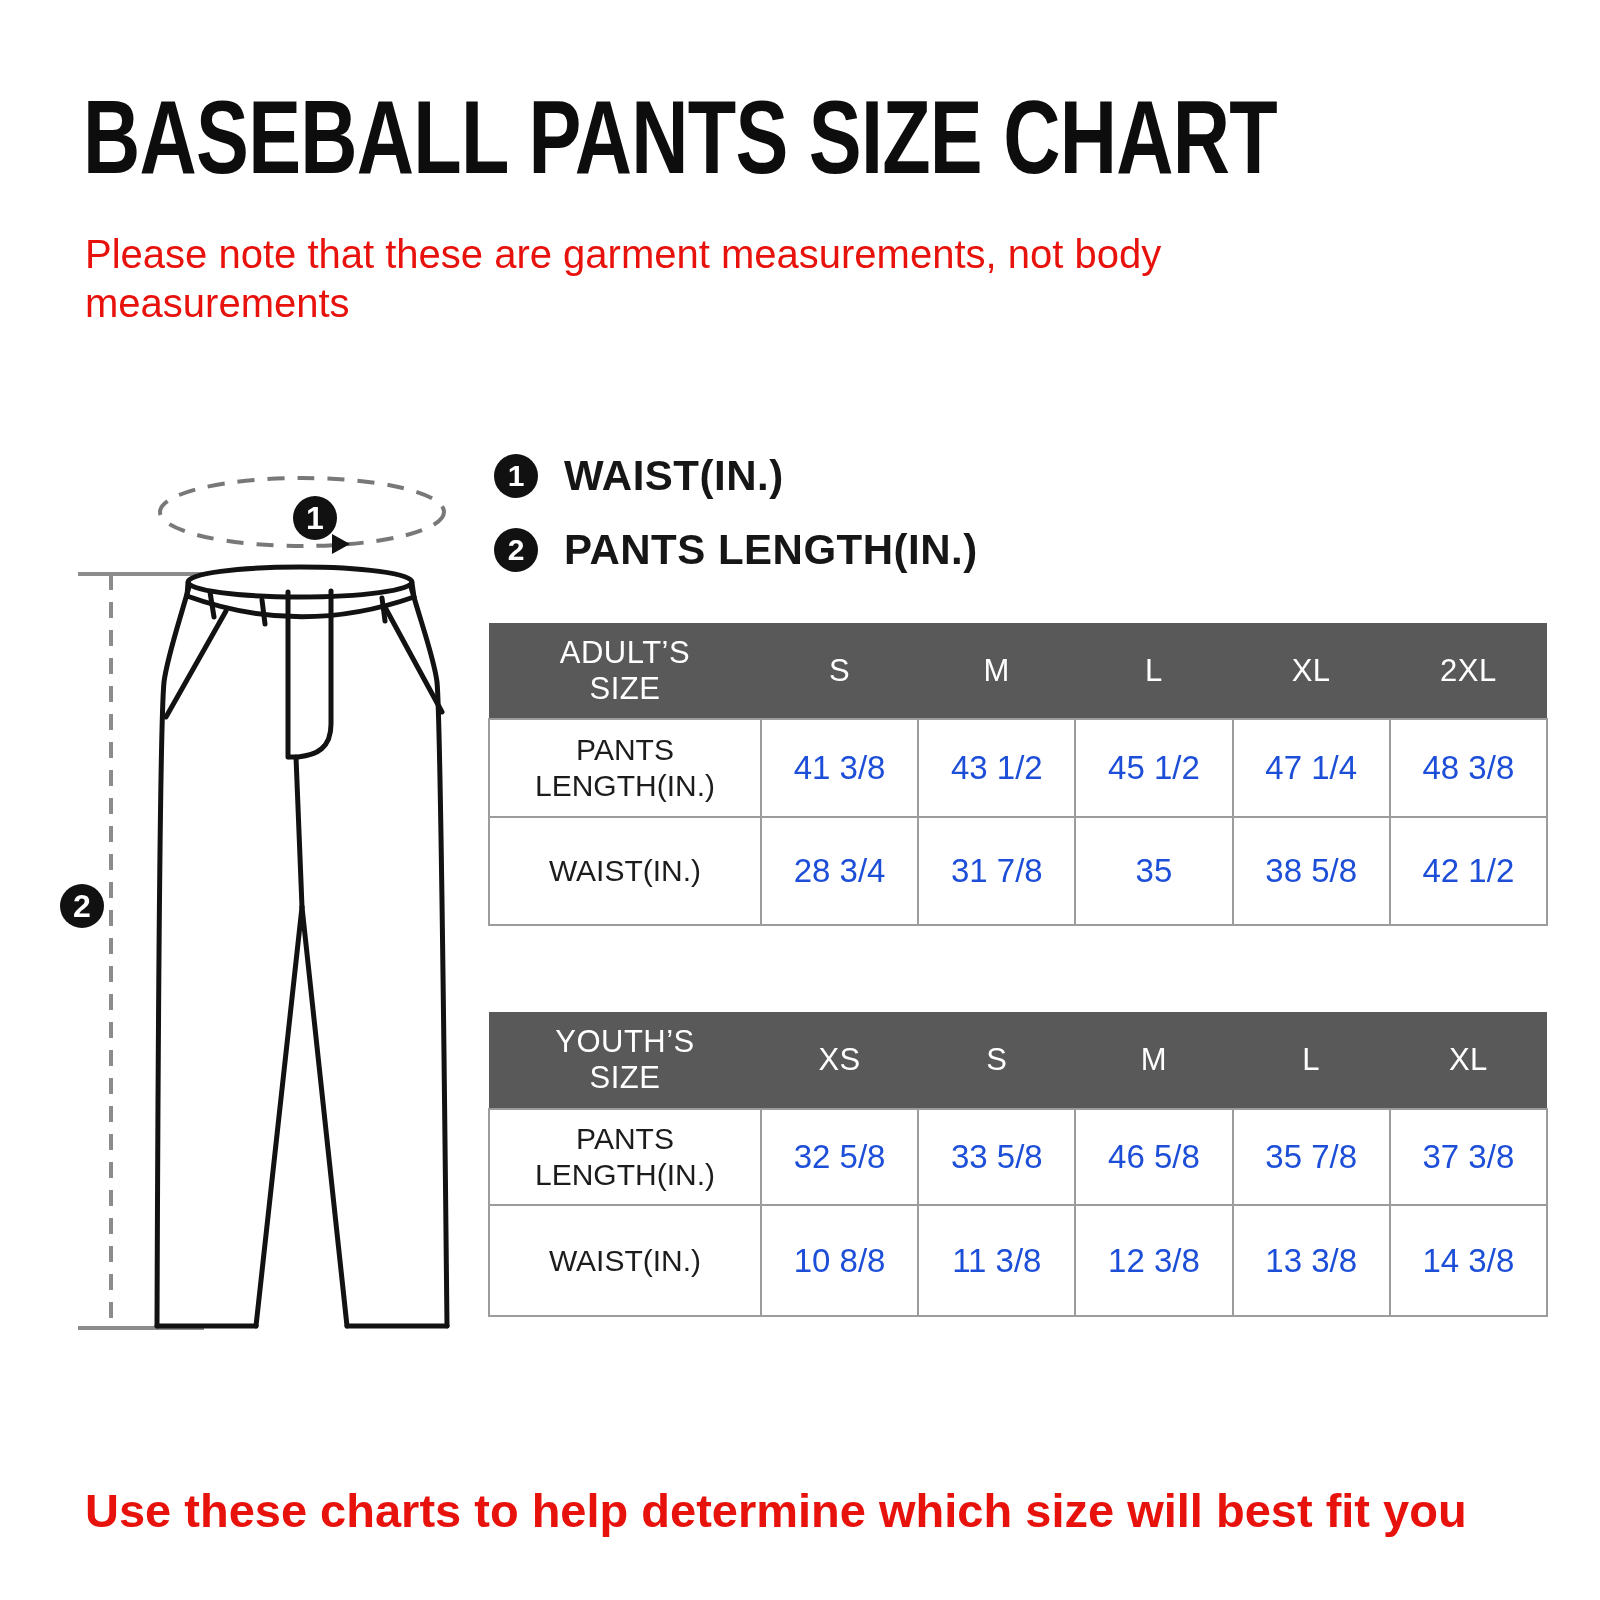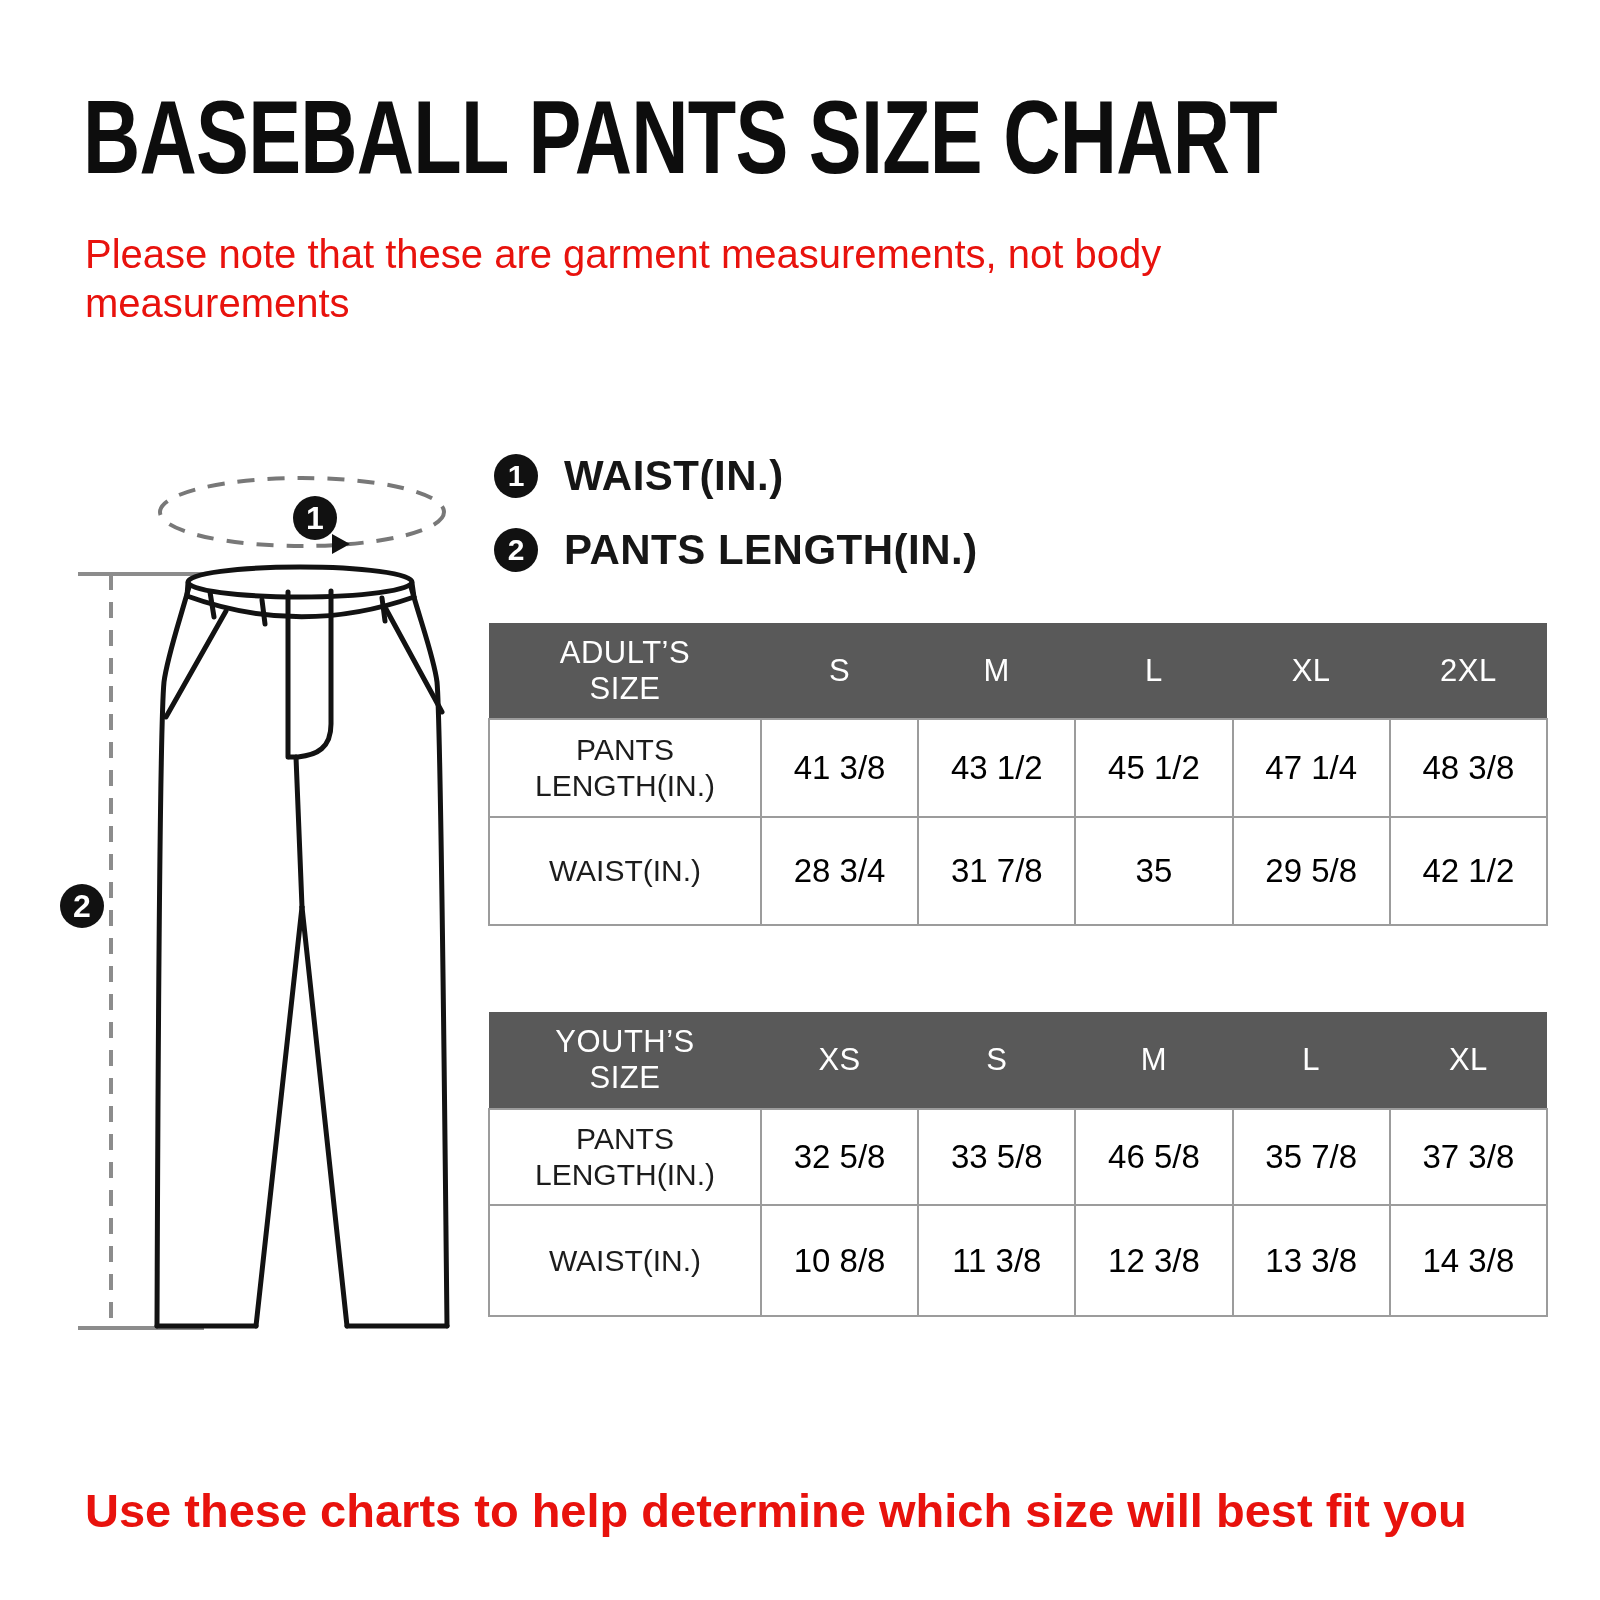--- a/index.html
+++ b/index.html
@@ -47,21 +47,21 @@
   .size-table th{
     background:#595959;color:#ffffff;font-weight:400;font-size:31px;
     border:none;line-height:1.15;letter-spacing:0.5px;
   }
   .size-table th.h-label{padding:0 36px;}
   .size-table td{
     background:#ffffff;border:2px solid #9c9c9c;text-align:center;
     vertical-align:middle;line-height:1.2;
   }
   .size-table td.label{font-size:30px;padding:0 36px;color:#1c1c1c;}
-  .size-table td.value{font-size:33px;color:#000000;}
+  .size-table td.value{font-size:33px;color:#1d4ed8;}
   .adult thead tr{height:96px;}
   .adult tbody tr.r0{height:98px;}
   .adult tbody tr.r1{height:108px;}
   .youth thead tr{height:97px;}
   .youth tbody tr.r0{height:96px;}
   .youth tbody tr.r1{height:111px;}
   
   .pants-wrap{position:absolute;left:40px;top:430px;width:470px;height:950px;}
 </style>
 </head>
@@ -158,21 +158,21 @@
       <td class="value">43 1/2</td>
       <td class="value">45 1/2</td>
       <td class="value">47 1/4</td>
       <td class="value">48 3/8</td>
     </tr>
     <tr class="r1">
       <td class="label">WAIST(IN.)</td>
       <td class="value">28 3/4</td>
       <td class="value">31 7/8</td>
       <td class="value">35</td>
-      <td class="value">29 5/8</td>
+      <td class="value">38 5/8</td>
       <td class="value">42 1/2</td>
     </tr>
   </tbody>
 </table>
 
 <table class="size-table youth">
   <colgroup>
       <col class="c-label">
       <col>
       <col>

